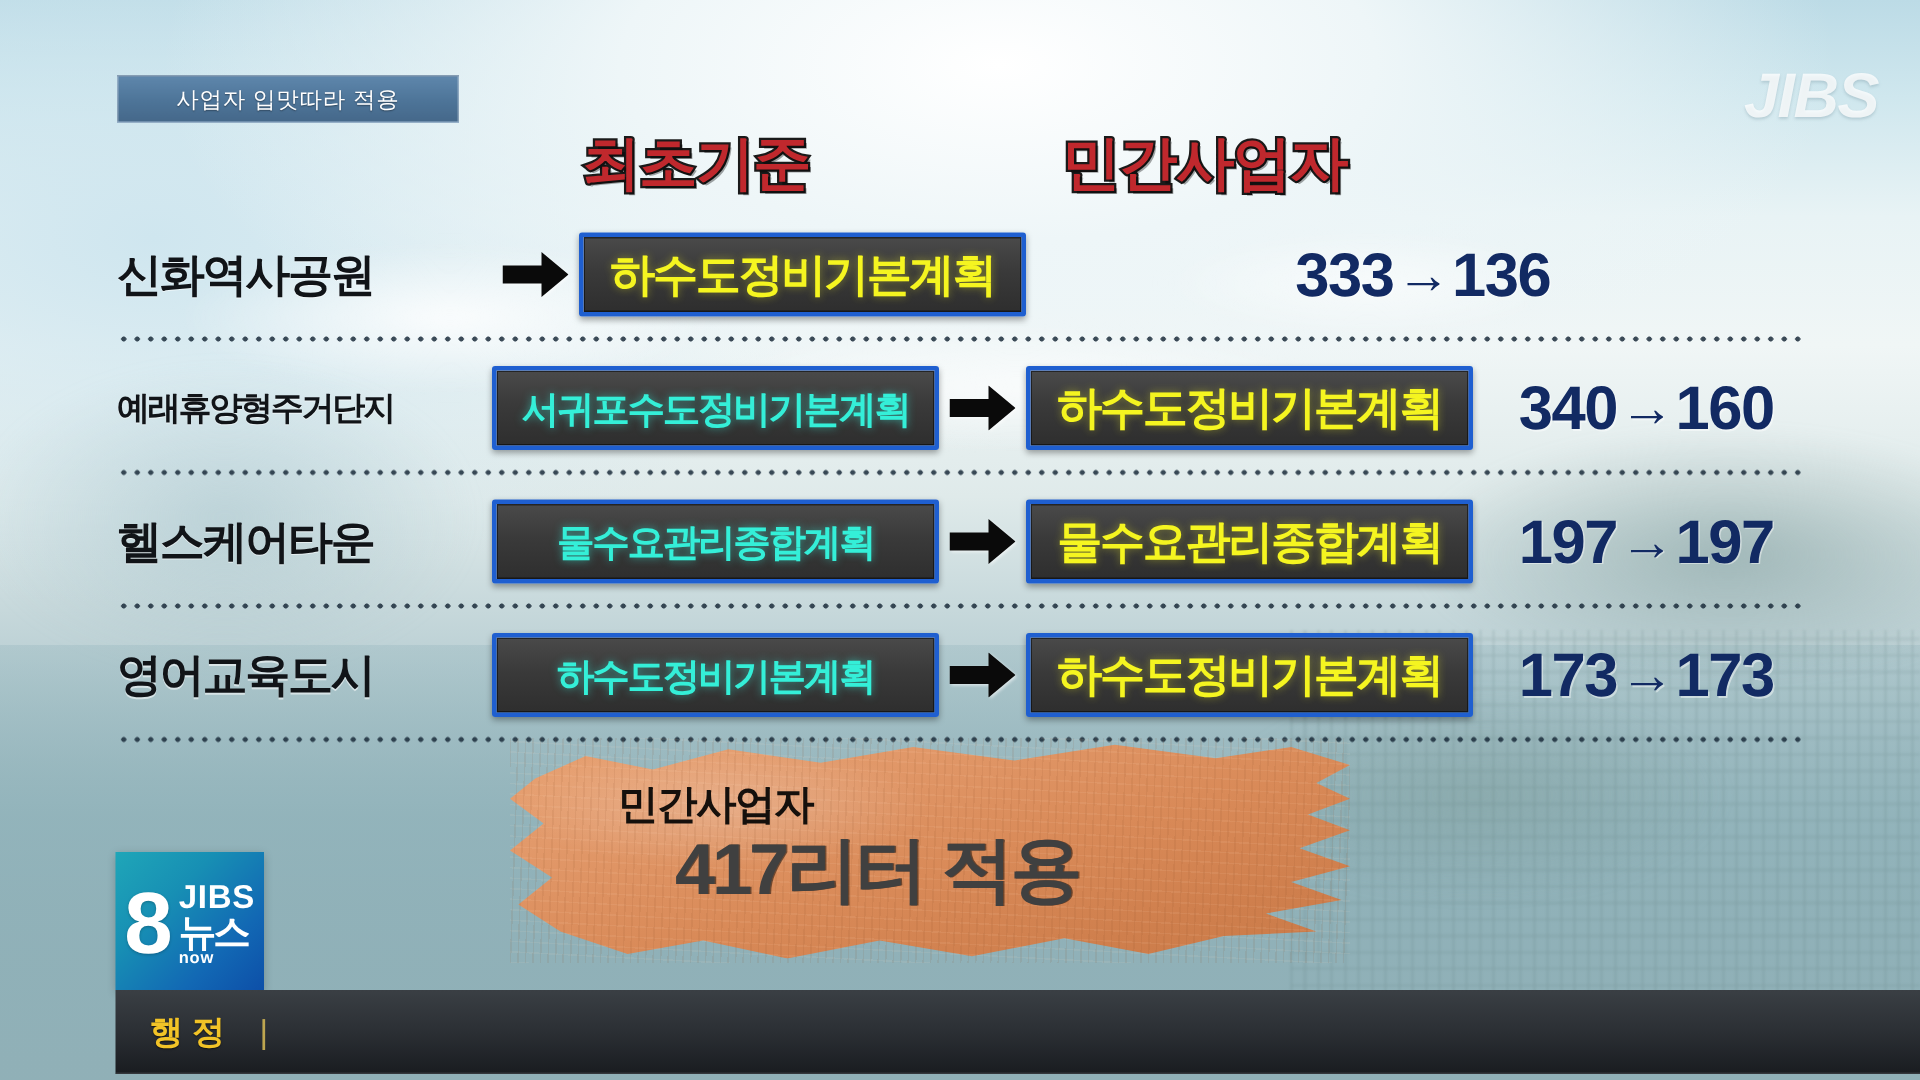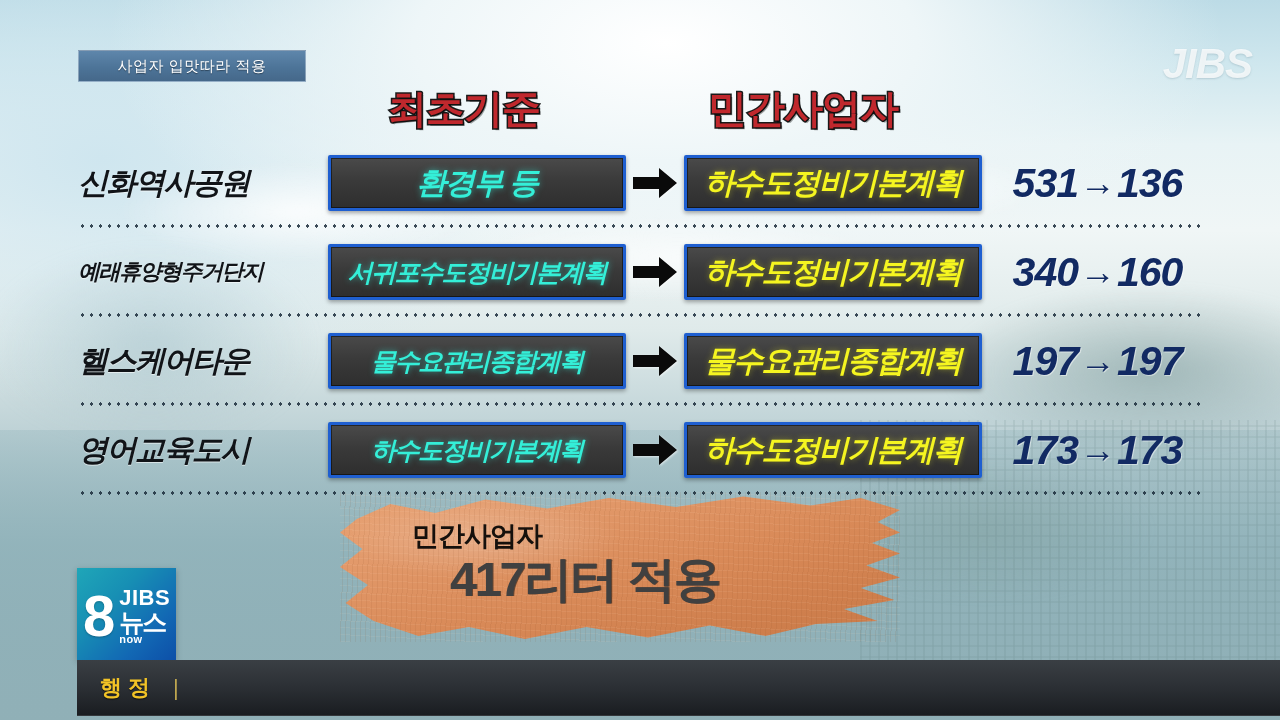--- a/index.html
+++ b/index.html
@@ -91,21 +91,21 @@
     -webkit-text-stroke:3px #1a1a1a;
     paint-order:stroke fill;
     text-shadow:2px 2px 0 rgba(0,0,0,.35);
     white-space:nowrap;
   }
   .col-head.first{ left:388px; }
   .col-head.final{ left:708px; }
 
   
   .rows{ position:absolute; left:0; top:148px; width:1280px; }
-  .row{ position:relative; height:89px;font-style:italic; }
+  .row{ position:relative; height:89px; }
   .row-inner{
     position:absolute; left:78px; right:75px; top:0; height:70px;
     display:flex; align-items:center;
   }
   .rowname{
     width:250px; flex:0 0 250px;
     font-size:30px; font-weight:800; color:#111418;
     letter-spacing:-1.5px; white-space:nowrap;
     text-shadow:0 1px 0 rgba(255,255,255,.55);
   }
@@ -245,33 +245,30 @@
   <div class="watermark">JIBS</div>
 
   <div class="col-head first">최초기준</div>
   <div class="col-head final">민간사업자</div>
 
   <div class="rows">
 
     <div class="row">
       <div class="row-inner">
         <div class="rowname">신화역사공원</div>
-        <div class="chip chip-a">
-          <span class="txt">환경부 등</span>
-        </div>
         <div class="arrow">
           <svg width="44" height="30" viewBox="0 0 44 30" aria-hidden="true">
             <path d="M0 9 H26 V0 L44 15 L26 30 V21 H0 Z" fill="#0a0a0a"></path>
           </svg>
         </div>
         <div class="chip chip-b">
           <span class="txt">하수도정비기본계획</span>
         </div>
         <div class="nums">
-          <span>531</span>
+          <span>333</span>
             <span class="ar">→</span>
             <span>136</span>
         </div>
       </div>
       <div class="dotline"></div>
     </div>
 
     <div class="row compact">
       <div class="row-inner">
         <div class="rowname">예래휴양형주거단지</div>

